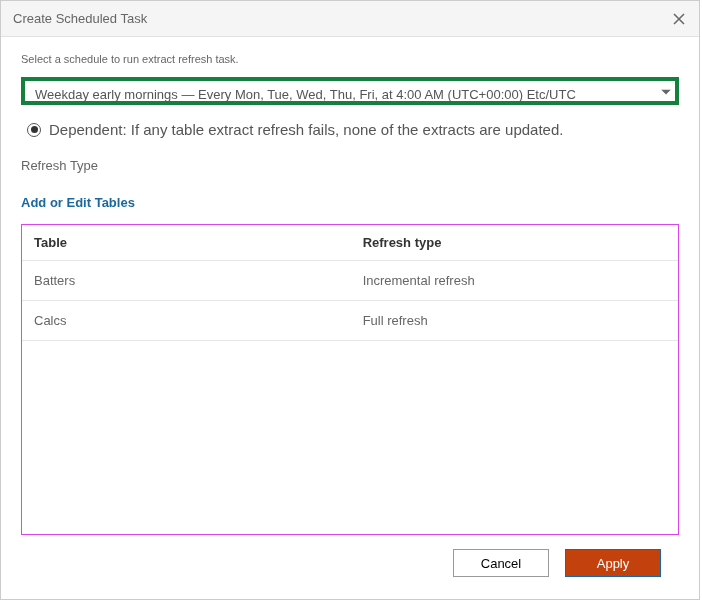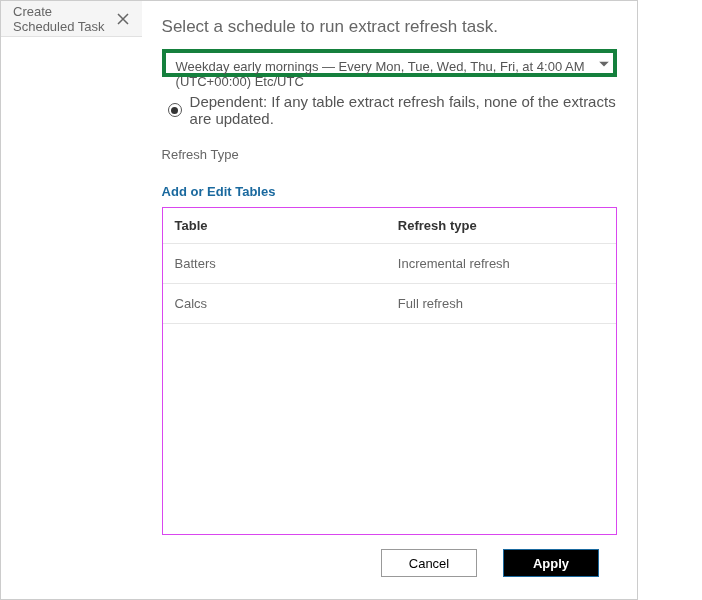--- a/index.html
+++ b/index.html
@@ -4,24 +4,25 @@
 <style>
   * { box-sizing: border-box; }
   body {
     margin: 0;
     font-family: -apple-system, BlinkMacSystemFont, "Segoe UI", Helvetica, Arial, sans-serif;
     font-size: 13px;
     color: #333;
     background: #fff;
   }
   .dialog {
-    width: 638px;
+    width: 700px;
     height: 600px;
     border: 1px solid #ccc;
     display: flex;
+    flex-direction: column;
     position: relative;
   }
   .dialog-header {
     background: #f5f5f5;
     border-bottom: 1px solid #e1e1e1;
     padding: 8px 12px;
     display: flex;
     align-items: center;
     justify-content: space-between;
     height: 36px;
@@ -42,21 +43,21 @@
   .dialog-body {
     padding: 16px 20px 8px 20px;
     flex: 1 1 auto;
     display: flex;
     flex-direction: column;
     overflow: hidden;
   }
   .subtitle {
     color: #666;
     margin-bottom: 12px;
-    font-size: 17px;
+    font-size: 11px;
   }
   .schedule-select {
     width: 100%;
     border: 4px solid #15803d;
     padding: 6px 28px 6px 10px;
     font-size: 13px;
     color: #555;
     background: #fff;
     appearance: none;
     position: relative;
@@ -107,21 +108,21 @@
     color: #666;
     margin-bottom: 6px;
     font-size: 13px;
   }
   .link {
     color: #1a699e;
     font-weight: 600;
     font-size: 13px;
     cursor: pointer;
     margin-top: 16px;
-    margin-bottom: 8px;
+    margin-bottom: 14px;
     display: inline-block;
   }
   .table-container {
     border: 1px solid #d946ef;
     flex: 1 1 auto;
     overflow: hidden;
     display: flex;
     flex-direction: column;
   }
   .thead, .trow {
@@ -135,40 +136,40 @@
   }
   .trow {
     padding: 12px 12px;
     color: #666;
   }
   .col-table { flex: 0 0 52%; }
   .col-type  { flex: 0 0 48%; }
   .dialog-footer {
     display: flex;
     justify-content: flex-end;
-    gap: 26px;
+    gap: 16px;
     padding: 14px 18px;
     margin-top: auto;
   }
   .btn {
     min-width: 96px;
     height: 28px;
     font-size: 13px;
     border: 1px solid #999;
     background: #fff;
     cursor: pointer;
     display: flex;
     align-items: center;
     justify-content: center;
   }
   .btn-primary {
-    background: #000000;
+    background: #c2410c;
     border-color: #1a699e;
     color: #fff;
-    font-weight: 700;
+    font-weight: 400;
   }
 </style>
 </head>
 <body>
 
 <div class="dialog">
 
   <div class="dialog-header">
     <span class="dialog-title">Create Scheduled Task</span>
     <span class="close-icon">

